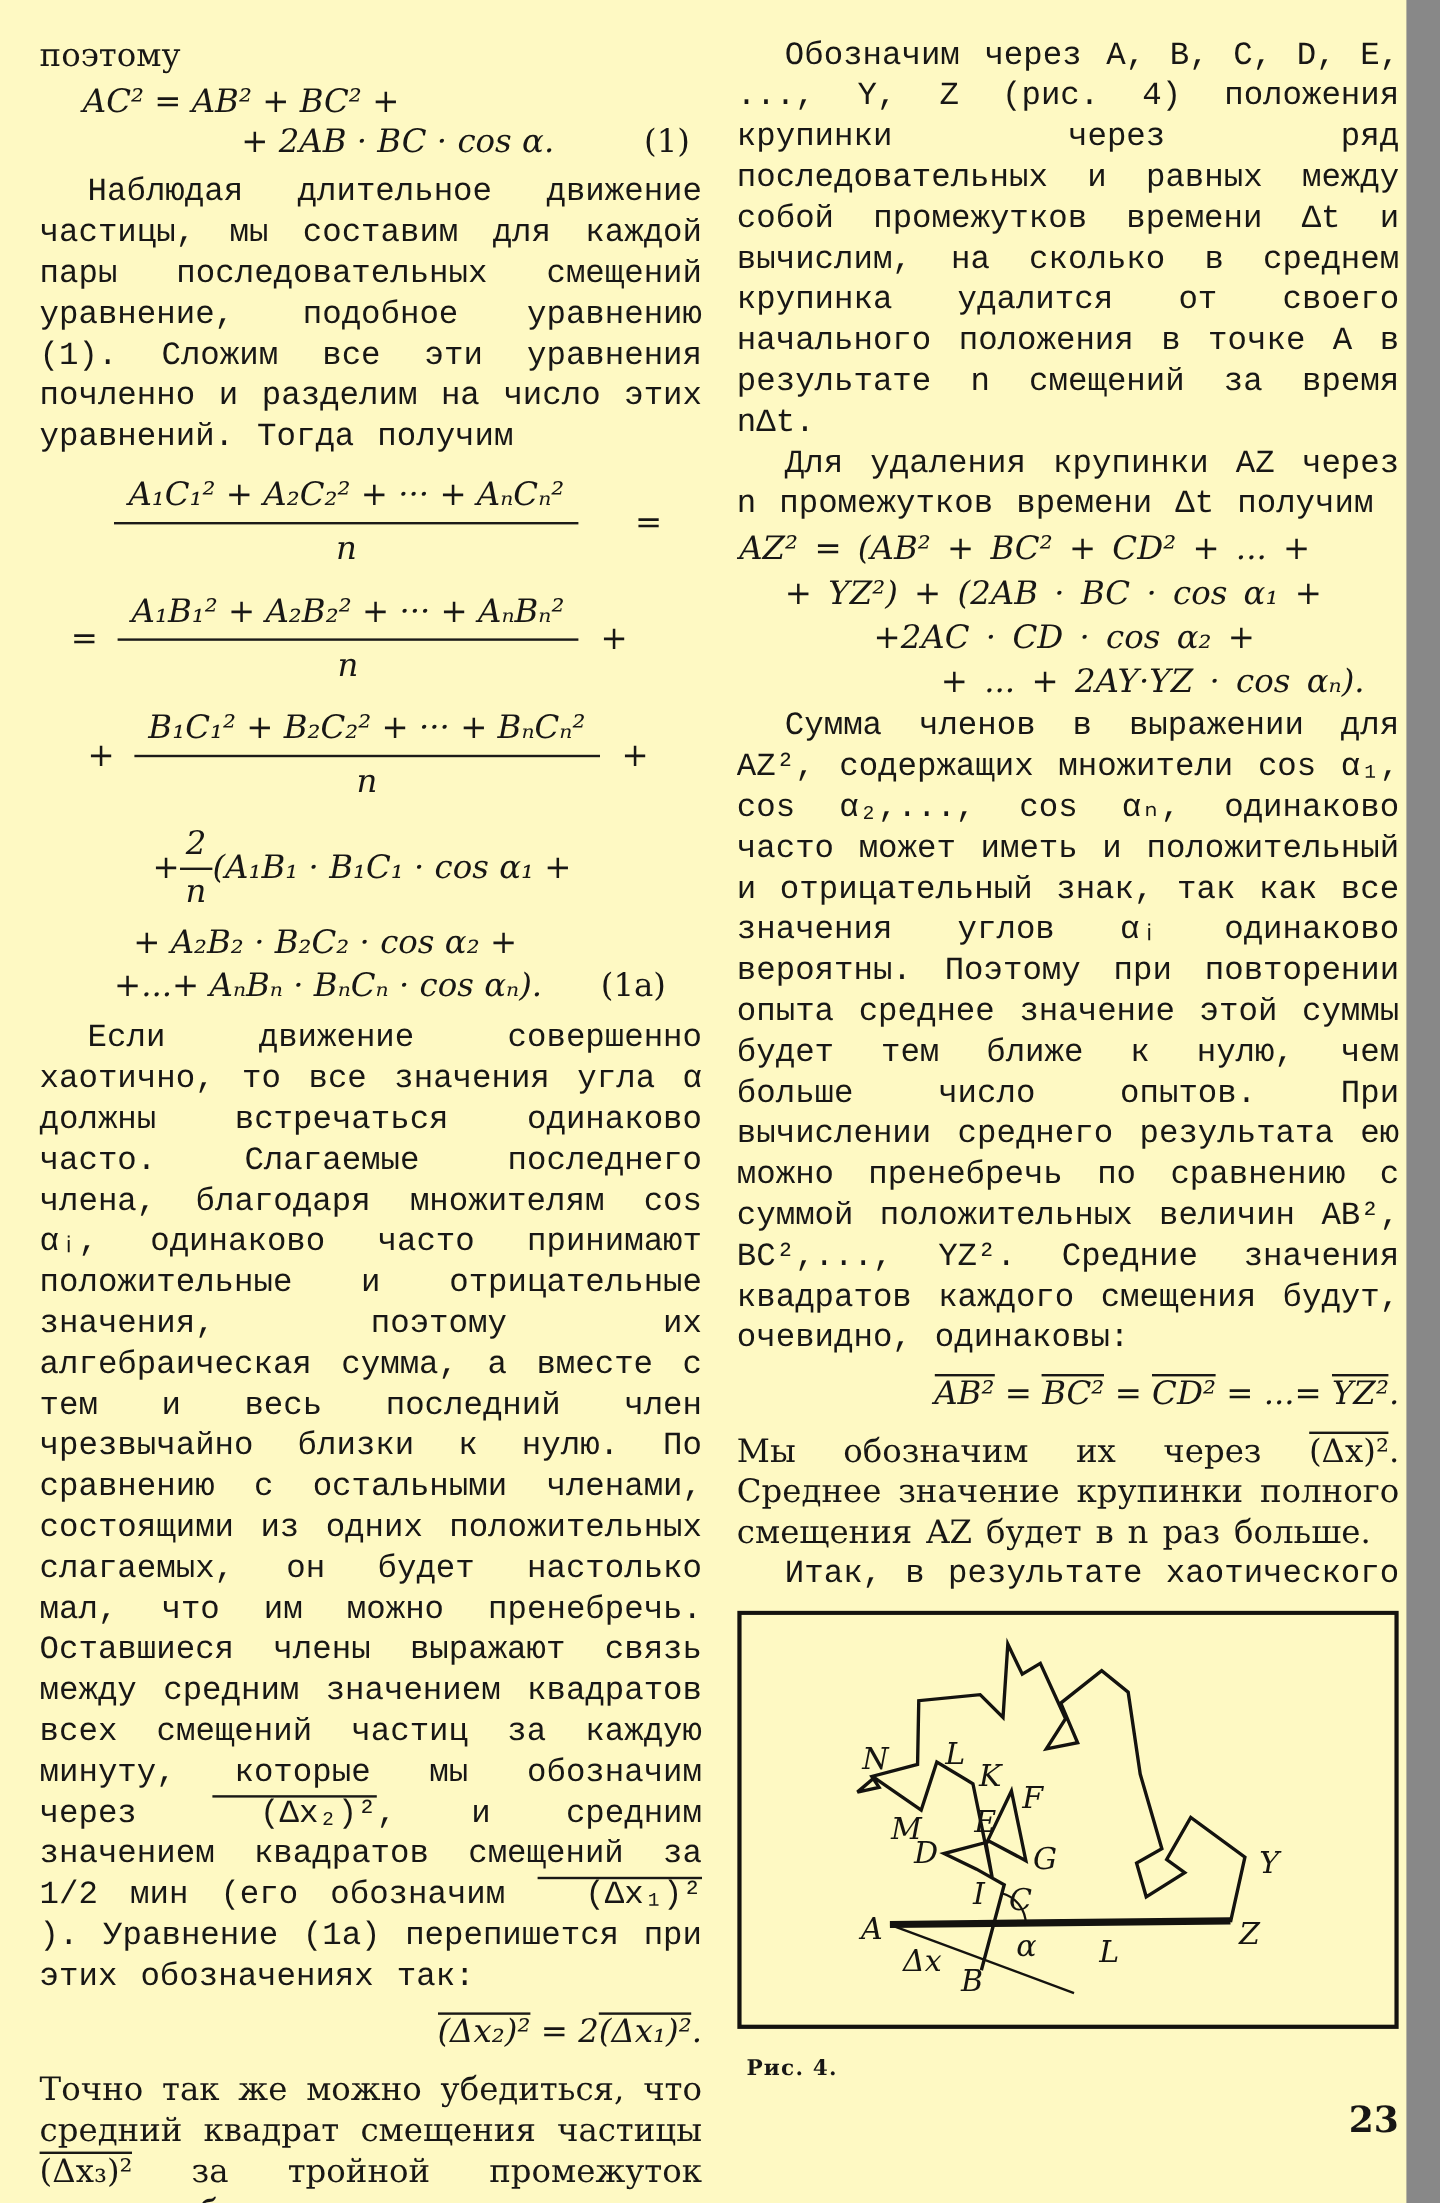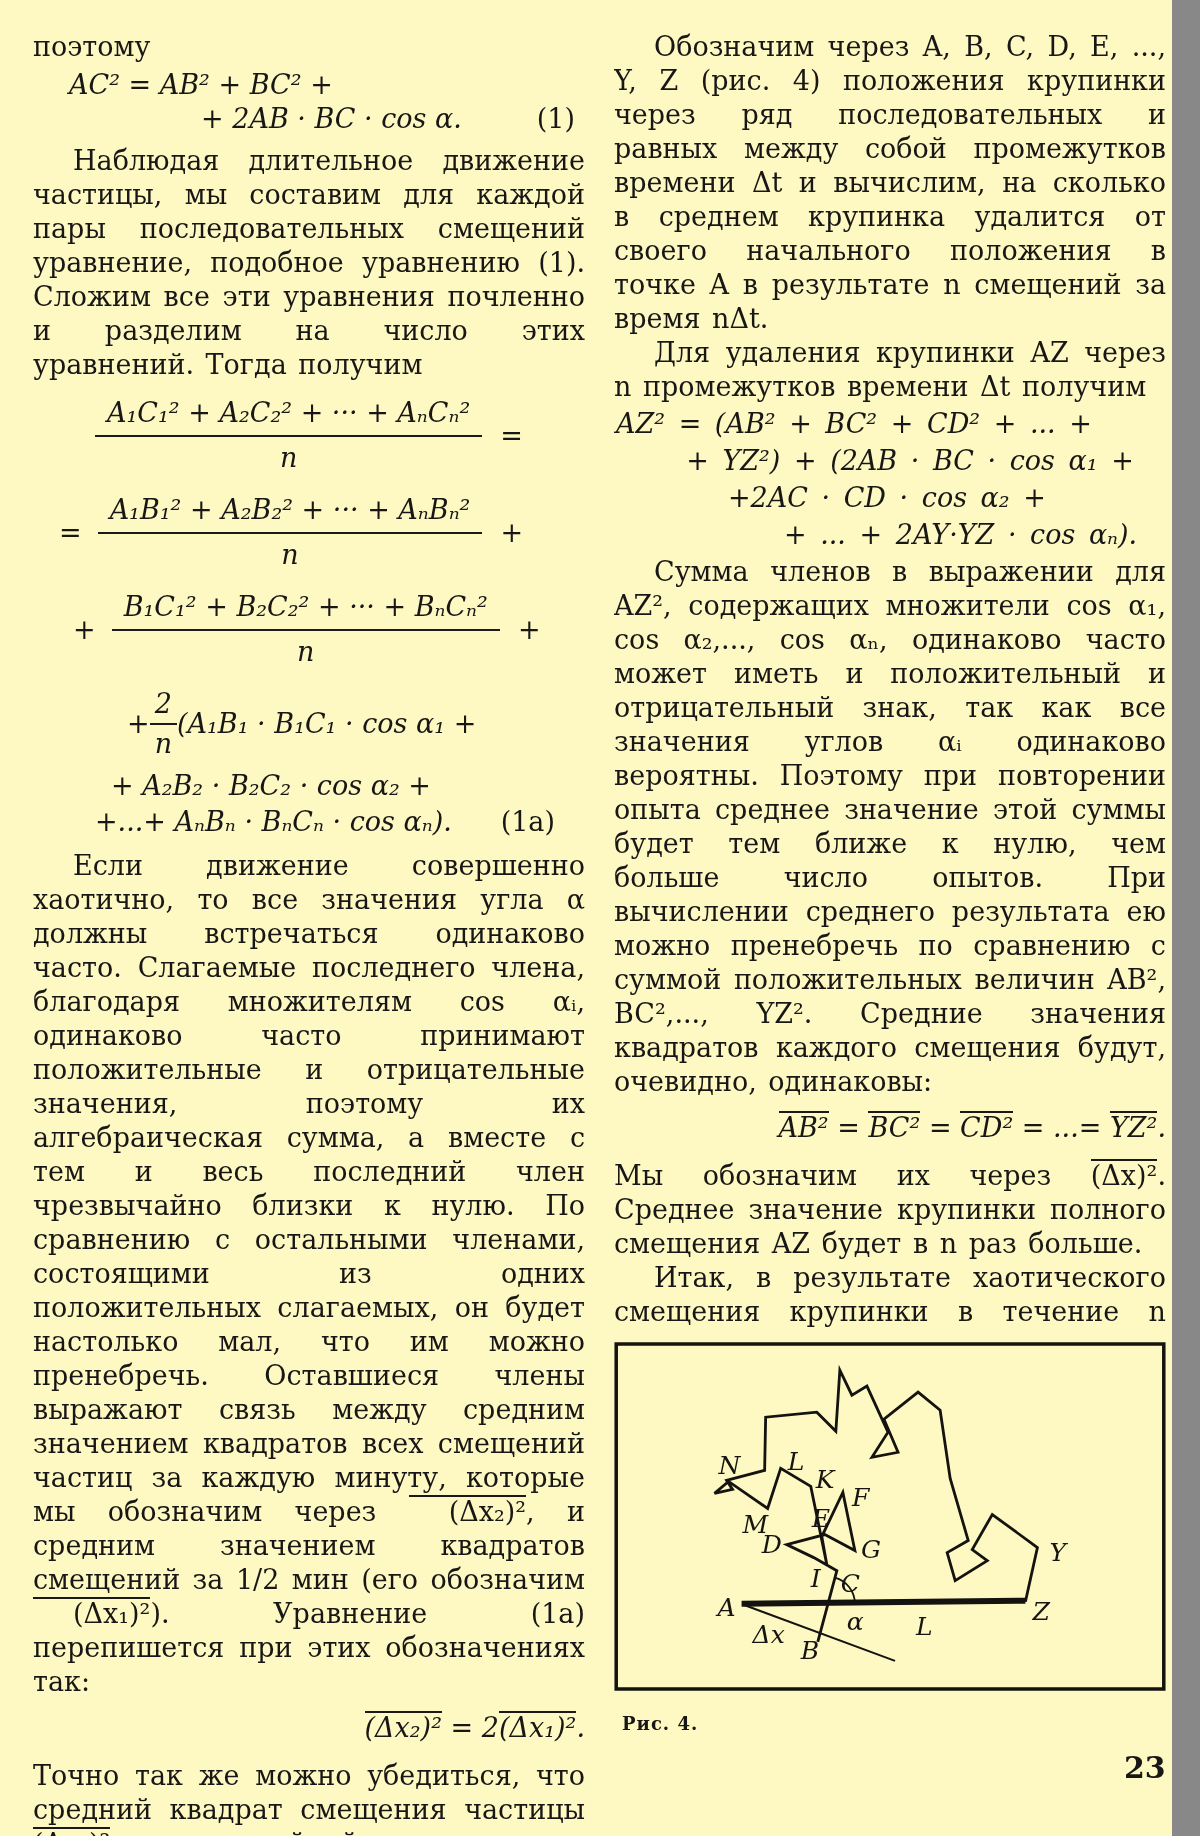--- a/index.html
+++ b/index.html
@@ -8,48 +8,48 @@
     width:1172px;height:1836px;
     background:#fef9c3;
     font-family:"DejaVu Serif","Liberation Serif",serif;
     color:#181715;
     overflow:hidden;
   }
   .col{position:absolute;top:30px;width:552px;font-size:27px;line-height:34px;}
   .col-left{left:33px;}
   .col-right{left:614px;height:1300px;overflow:hidden;}
   p{margin:0;text-align:justify;word-spacing:3px;}
-  .indent{text-indent:40px;}
+  .indent{text-indent:40px;font-family:Liberation Mono, monospace;}
   .noindent{text-indent:0;}
   
   .eq{font-style:italic;}
   .tag{font-style:normal;}
   .eq1{margin:4px 0 8px;}
   .eq1-l1{padding-left:36px;}
   .eq1-l2{padding-left:168px;position:relative;}
   .eq1-l2 .tag{position:absolute;right:10px;top:0;}
   .fr{display:flex;align-items:center;margin:14px 0 18px;}
   .fr .pre{margin-right:16px;}
   .fr .post{margin-left:18px;}
   .frac{display:inline-flex;flex-direction:column;align-items:stretch;text-align:center;}
   .frac .num{padding:0 12px 5px;}
   .frac .den{border-top:2.5px solid #1c1b19;padding:4px 12px 0;}
-  .f1{padding-left:62px;}
+  .f1{padding-left:62px;gap:29px;}
   .f2{padding-left:26px;}
   .f3{padding-left:40px;}
   .eq2-l4{display:flex;align-items:center;padding-left:94px;margin:14px 0 8px;}
   .sfrac .num{padding:0 5px 2px;}
   .sfrac .den{border-top:2.2px solid #1c1b19;padding:2px 5px 0;}
   .eq2-l5{padding-left:78px;margin:2px 0;}
   .eq2-l6{padding-left:62px;margin:2px 0 10px;position:relative;}
   .eq2-l6 .tag{position:absolute;right:30px;top:0;}
   .eqc{text-align:right;font-style:italic;margin:12px 0 14px;}
   .eq5 div{margin:3px 0;word-spacing:5px;}
   .eq5-l1{padding-left:2px;}
-  .eq5-l2{padding-left:40px;text-align:center;}
+  .eq5-l2{padding-left:40px;}
   .eq5-l3{padding-left:114px;}
   .eq5-l4{padding-left:170px;}
   .ov{display:inline-block;border-top:2.2px solid #1a1916;line-height:1.08;}
   
   .figure{position:absolute;left:614px;top:1342px;width:552px;}
   .figure svg{display:block;}
   .fig-caption{margin:22px 0 0 8px;font-weight:bold;font-size:18px;letter-spacing:1px;}
   .fig-label{font-family:"DejaVu Serif","Liberation Serif",serif;font-style:italic;font-size:25px;fill:#161511;}
   .pageno{position:absolute;left:1124px;top:1750px;font-size:30px;font-weight:bold;}
 </style>

